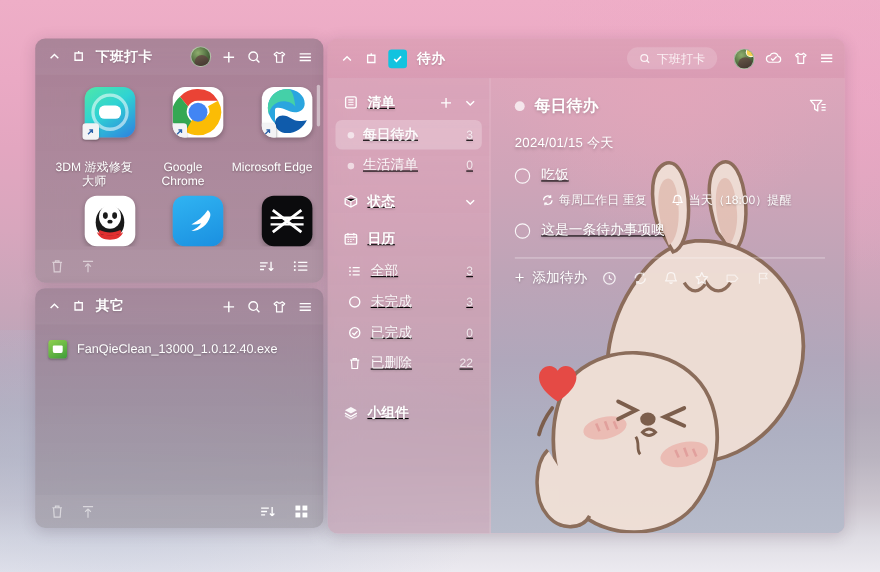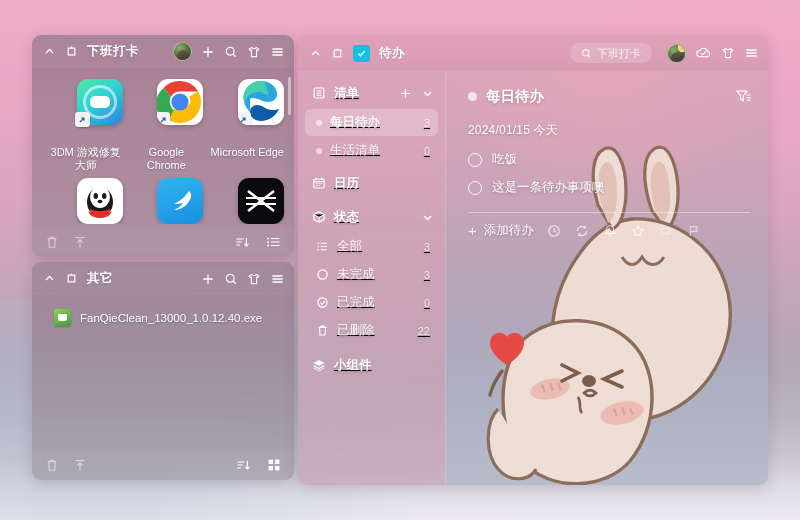--- a/index.html
+++ b/index.html
@@ -118,21 +118,21 @@
     left: 32px; top: 262px; width: 262px; height: 218px;
     background: linear-gradient(180deg, rgba(150,122,142,.78) 0%, rgba(152,134,150,.75) 45%, rgba(156,152,162,.72) 100%);
   }
   #panel-others .panel-head { background: rgba(255,255,255,.04); }
   .group-row {
     display:flex; align-items:center; gap: 7px; padding: 11px 14px 0 14px;
     color:#fff; font-size: 11.5px; text-shadow: 0 1px 2px rgba(0,0,0,.25);
   }
   .group-row .line { flex: 1 1 auto; height: 1px; background: rgba(255,255,255,.42); }
   .file-row {
-    display:flex; align-items:center; gap: 9px; padding: 14px 14px 0 22px;
+    display:flex; align-items:center; gap: 9px; padding: 14px 14px 0 12px;
   }
   .file-ic {
     width: 17px; height: 17px; border-radius: 3px;
     background: linear-gradient(150deg,#8fd14f,#3e9c3a);
     display:flex; align-items:center; justify-content:center; flex:0 0 auto;
     box-shadow: 0 1px 2px rgba(0,0,0,.25);
   }
   .file-ic .brush { width:9px; height:7px; background:#fff; border-radius:1px 1px 2px 2px;}
   .file-name {
     font-size: 11.5px; color:#fff; text-shadow: 0 1px 2px rgba(0,0,0,.3);
@@ -200,20 +200,21 @@
   }
   .todo-title { font-size: 14.5px; font-weight: bold; color:#fff; text-shadow: 0 1px 3px rgba(0,0,0,.22); }
   .todo-date {
     position:relative; padding: 16px 0 0 22px;
     font-size: 12px; font-weight: normal; color:#fff; text-shadow: 0 1px 3px rgba(0,0,0,.25);
     letter-spacing: .2px;
   }
   .task {
     position:relative; display:flex; align-items:flex-start; gap: 10px;
     padding: 13px 16px 0 22px;
+    text-decoration: underline;
   }
   .check {
     width: 14px; height: 14px; border-radius: 50%;
     border: 1.6px solid rgba(255,255,255,.92); flex:0 0 auto; margin-top: 1px;
   }
   .task-txt { font-size: 12.5px; color:#fff; text-shadow: 0 1px 3px rgba(0,0,0,.25); line-height: 15px; }
   .task-meta {
     position:relative; display:flex; align-items:center; gap: 5px;
     padding: 7px 0 0 46px; flex-wrap: wrap;
   }
@@ -555,43 +556,43 @@
       </div>
       <div class="side-item">
         <span class="dot"></span>
         <span>生活清单</span>
         <span class="cnt">0</span>
       </div>
 
       <div class="side-sec" style="margin-top:4px">
         <span class="ic">
           <svg width="14" height="14" viewBox="0 0 14 14">
+              <path d="M7 1.8 12.2 4.6v4.8L7 12.2 1.8 9.4V4.6z" fill="none" class="w" stroke-width="1.2" stroke-linejoin="round"></path>
+              <path d="M1.8 4.6 7 7.3l5.2-2.7M7 7.3v4.9" class="w" stroke-width="1"></path>
+            </svg>
+        </span>
+        <span>状态</span>
+        <span class="sp">
+          <span class="ic">
+            <svg width="13" height="13" viewBox="0 0 13 13">
+                <path d="M3 5 L6.5 8.5 L10 5" fill="none" class="w" stroke-width="1.3"></path>
+              </svg>
+          </span>
+        </span>
+      </div>
+
+      <div class="side-sec" style="margin-top:4px">
+        <span class="ic">
+          <svg width="14" height="14" viewBox="0 0 14 14">
               <rect x="1.8" y="3" width="10.4" height="9" rx="1.2" fill="none" class="w" stroke-width="1.2"></rect>
               <path d="M1.8 5.6h10.4M4.3 1.8v2.2M9.7 1.8v2.2" class="w" stroke-width="1.1"></path>
               <path d="M4 7.6h1.4M6.3 7.6h1.4M8.6 7.6H10M4 9.6h1.4M6.3 9.6h1.4" class="w" stroke-width=".9"></path>
             </svg>
         </span>
         <span>日历</span>
-      </div>
-
-      <div class="side-sec" style="margin-top:4px">
-        <span class="ic">
-          <svg width="14" height="14" viewBox="0 0 14 14">
-              <path d="M7 1.8 12.2 4.6v4.8L7 12.2 1.8 9.4V4.6z" fill="none" class="w" stroke-width="1.2" stroke-linejoin="round"></path>
-              <path d="M1.8 4.6 7 7.3l5.2-2.7M7 7.3v4.9" class="w" stroke-width="1"></path>
-            </svg>
-        </span>
-        <span>状态</span>
-        <span class="sp">
-          <span class="ic">
-            <svg width="13" height="13" viewBox="0 0 13 13">
-                <path d="M3 5 L6.5 8.5 L10 5" fill="none" class="w" stroke-width="1.3"></path>
-              </svg>
-          </span>
-        </span>
       </div>
 
       <div class="side-item">
         <span class="ic">
           <svg width="13" height="13" viewBox="0 0 13 13">
               <path d="M4.6 3.2h6.4M4.6 6.5h6.4M4.6 9.8h6.4" class="w" stroke-width="1.1"></path>
               <circle cx="2.2" cy="3.2" r=".8" fill="#fff"></circle>
               <circle cx="2.2" cy="6.5" r=".8" fill="#fff"></circle>
               <circle cx="2.2" cy="9.8" r=".8" fill="#fff"></circle>
             </svg>
@@ -621,21 +622,21 @@
       <div class="side-item">
         <span class="ic">
           <svg width="13" height="13" viewBox="0 0 13 13">
               <path d="M2.4 3.4h8.2M5 3.4V2.1h3v1.3M3.5 3.4l.5 7.6h5l.5-7.6" fill="none" class="w" stroke-width="1.1"></path>
             </svg>
         </span>
         <span>已删除</span>
         <span class="cnt">22</span>
       </div>
 
-      <div class="side-sec" style="margin-top:6px">
+      <div class="side-sec" style="margin-top:16px">
         <span class="ic">
           <svg width="14" height="14" viewBox="0 0 14 14">
               <path d="M7 2 12.4 5 7 8 1.6 5z" fill="#fff" opacity=".9"></path>
               <path d="M1.6 7.6 7 10.6l5.4-3" fill="none" class="w" stroke-width="1.2"></path>
               <path d="M1.6 9.8 7 12.8l5.4-3" fill="none" class="w" stroke-width="1.2" opacity=".65"></path>
             </svg>
         </span>
         <span>小组件</span>
       </div>
     </div>
@@ -690,20 +691,41 @@
         </span>
       </div>
 
       <div class="todo-date">2024/01/15  今天</div>
 
       <div class="task">
         <span class="check"></span>
         <span class="task-txt">吃饭</span>
       </div>
 
+      <div class="task-meta">
+        <span class="meta-chip">
+          <span class="ic">
+            <svg width="12" height="12" viewBox="0 0 12 12">
+                <path d="M2.2 6a3.8 3.8 0 0 1 6.4-2.8M9.8 6a3.8 3.8 0 0 1-6.4 2.8" fill="none" class="w" stroke-width="1.1"></path>
+                <path d="M8.6 1.4v2h-2M3.4 10.6v-2h2" fill="none" class="w" stroke-width="1.1"></path>
+              </svg>
+          </span>
+          <span>每周工作日  重复</span>
+        </span>
+        <span class="meta-gap"></span>
+        <span class="meta-chip">
+          <span class="ic">
+            <svg width="12" height="12" viewBox="0 0 12 12">
+                <path d="M6 1.6c-1.9 0-3 1.3-3 3.1 0 2.2-.8 3-1.2 3.4h8.4C9.8 7.7 9 6.9 9 4.7c0-1.8-1.1-3.1-3-3.1z" fill="none" class="w" stroke-width="1.1" stroke-linejoin="round"></path>
+                <path d="M5 9.2c.2.6.5.9 1 .9s.8-.3 1-.9" fill="none" class="w" stroke-width="1.1"></path>
+              </svg>
+          </span>
+          <span>当天（18:00）提醒</span>
+        </span>
+      </div>
 
       <div class="task">
         <span class="check"></span>
         <span class="task-txt">这是一条待办事项噢</span>
       </div>
 
       <div class="add-divider"></div>
 
       <div class="add-row">
         <span class="add-plus">+</span>

